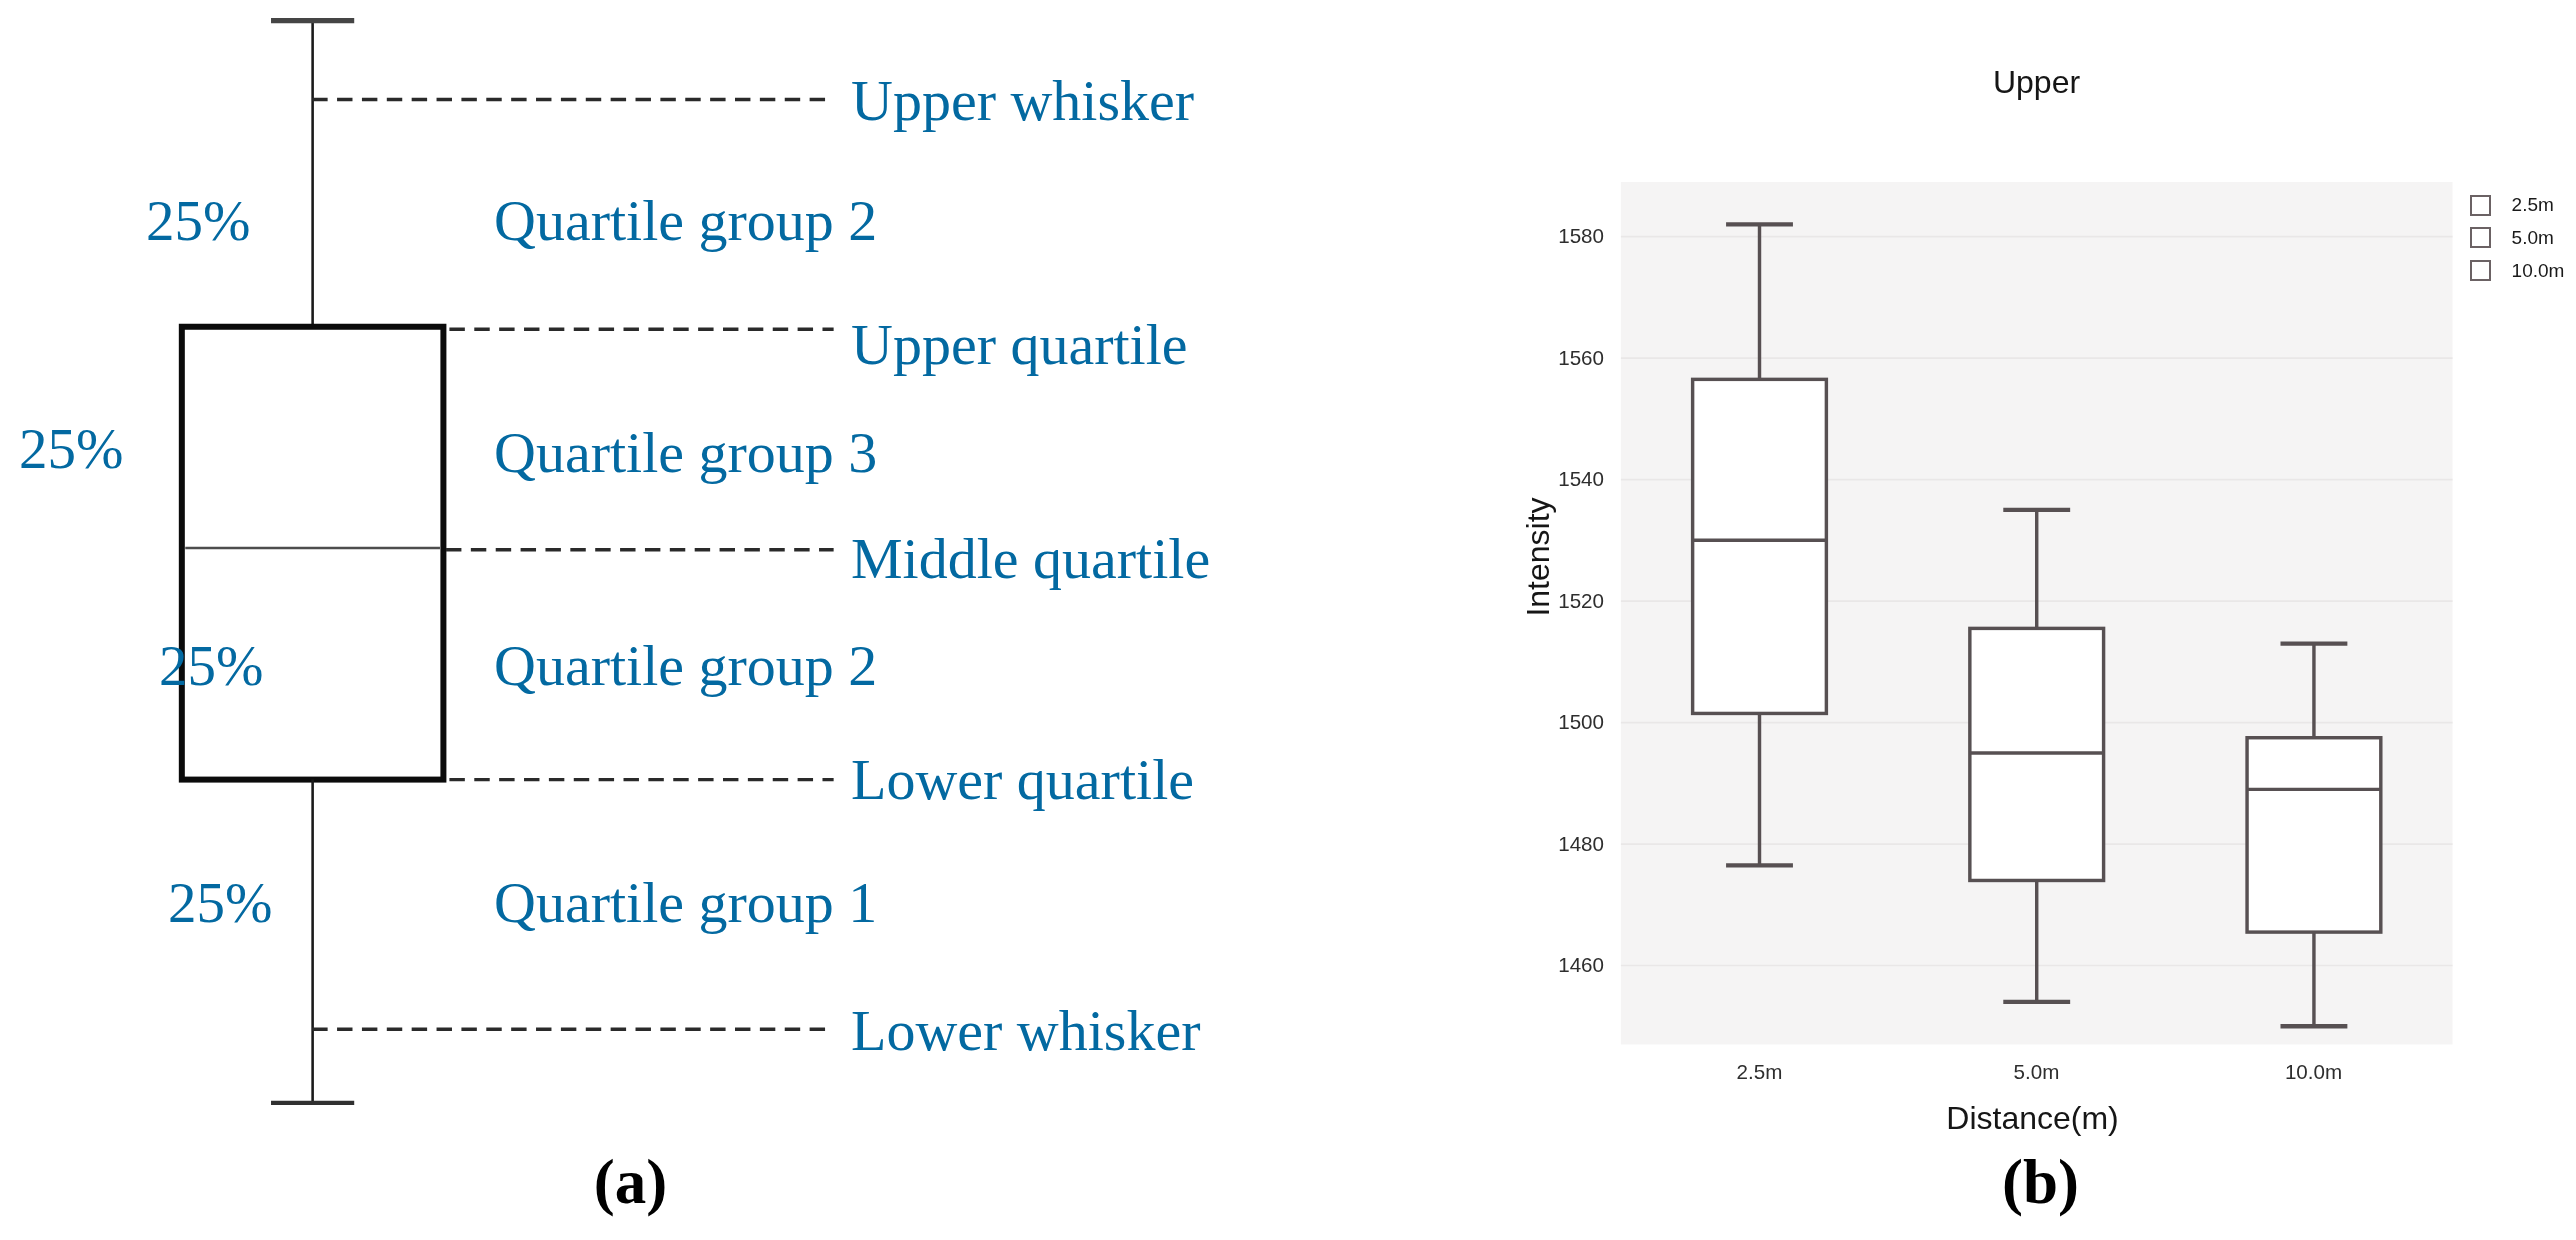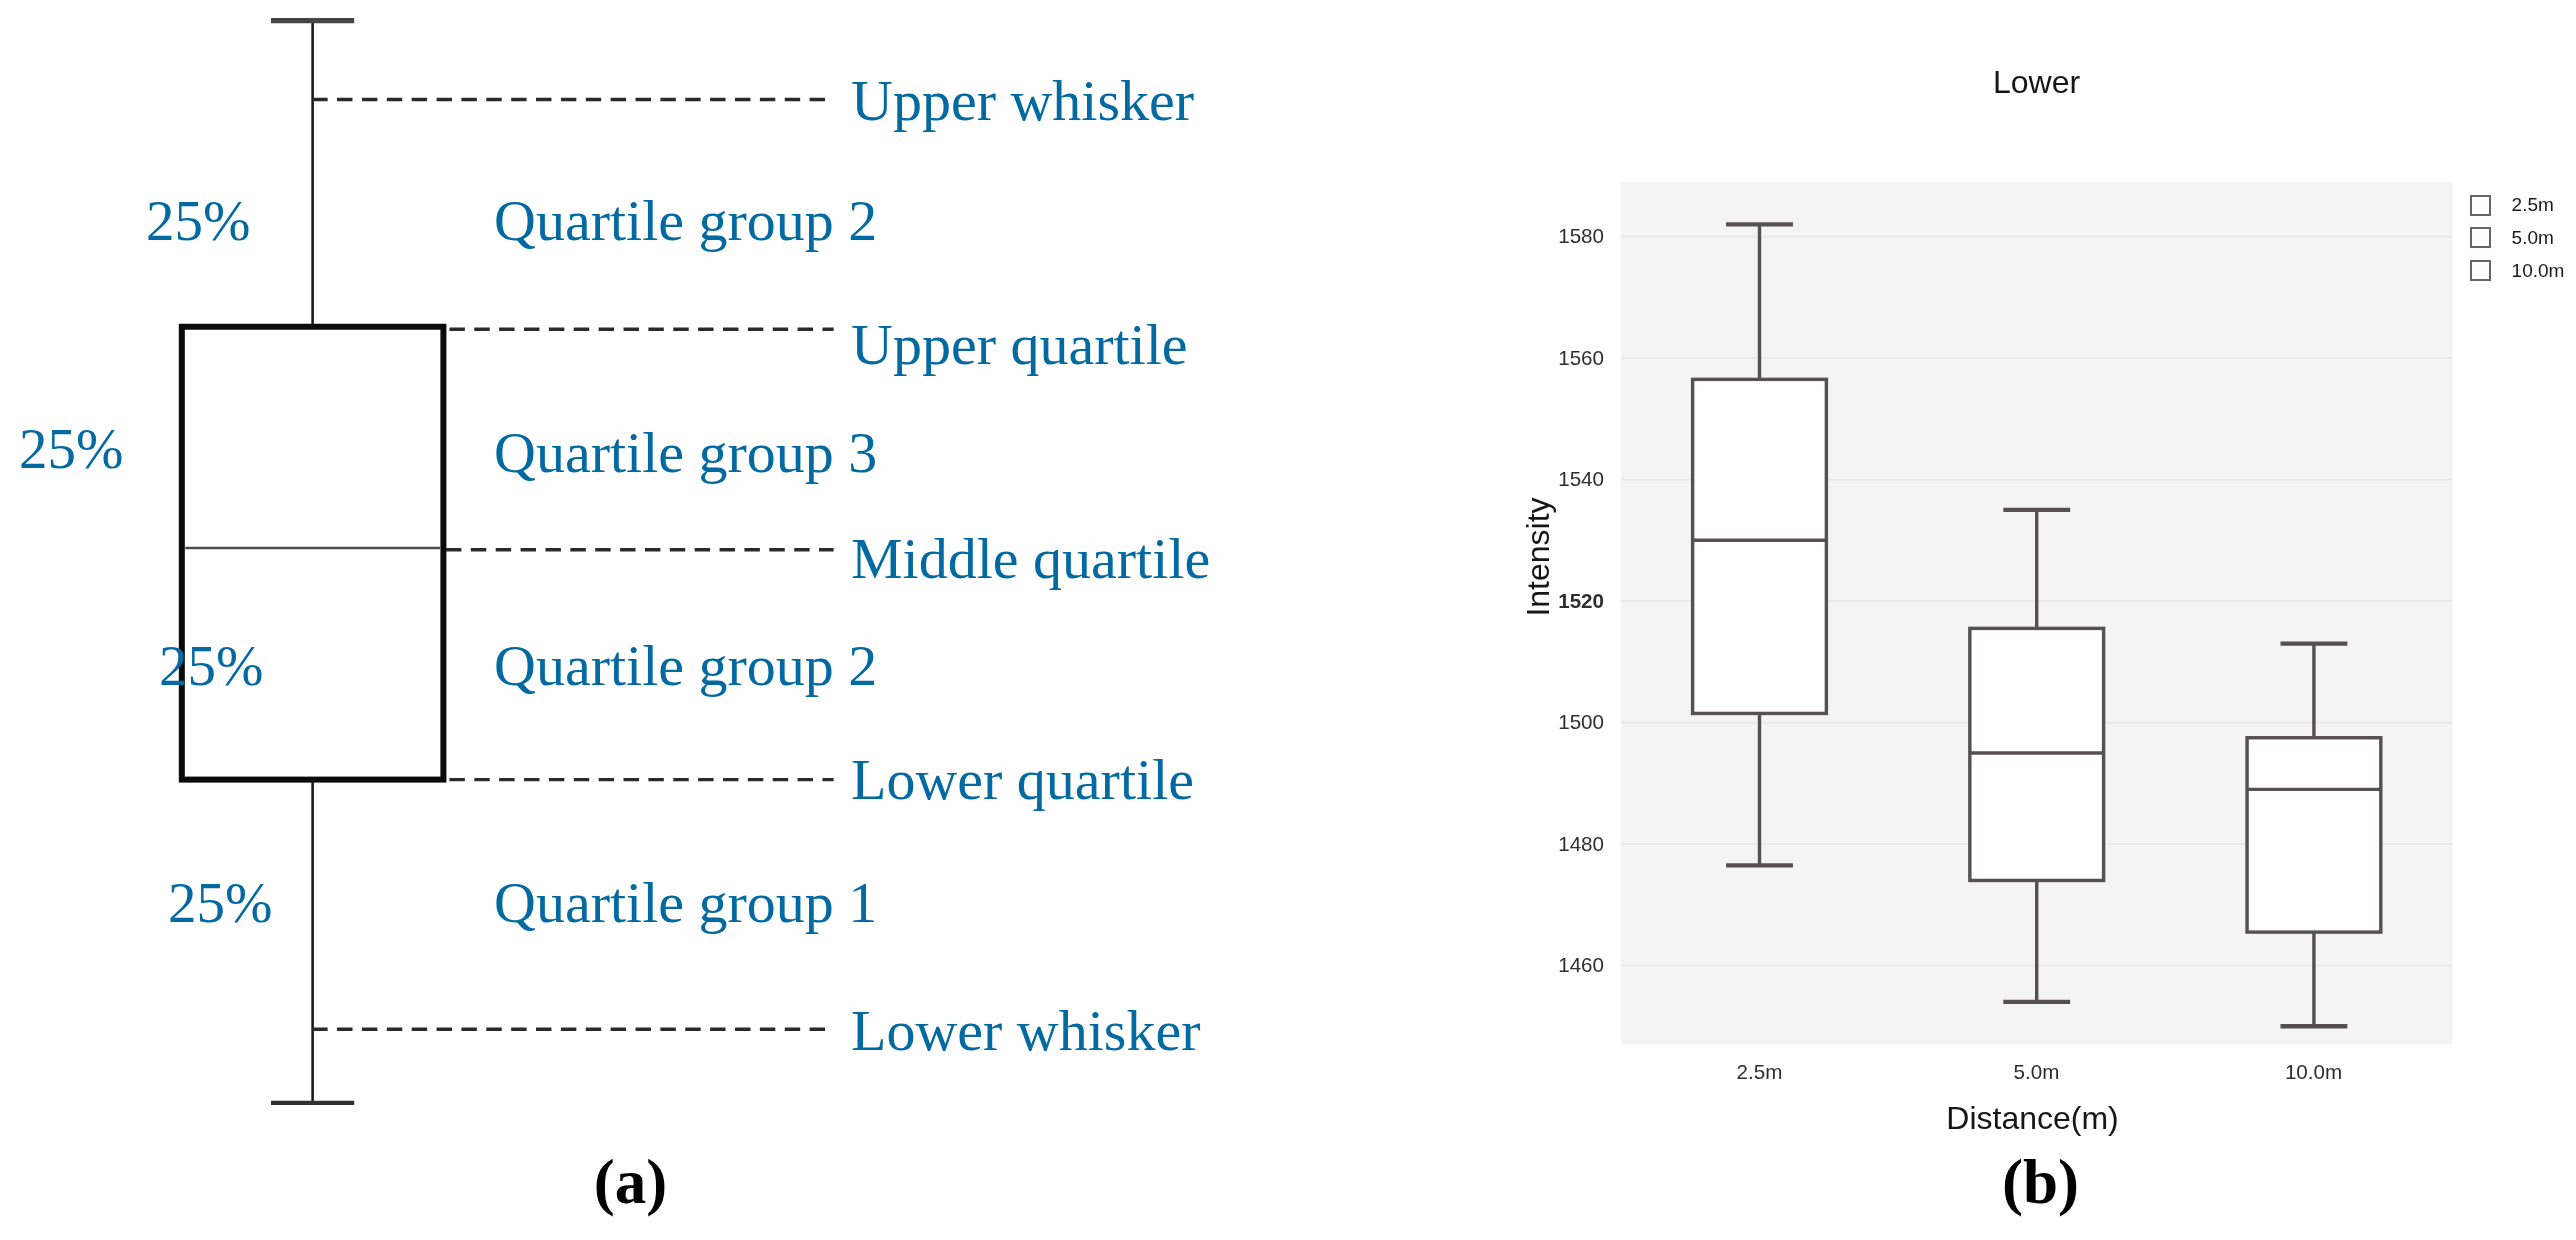--- a/index.html
+++ b/index.html
@@ -88,42 +88,42 @@
       <rect x="597" y="732.7112676056338" width="156" height="294.00704225352115" fill="#ffffff" stroke="#575052" stroke-width="4"></rect>
       <line x1="597" x2="753" y1="877.943661971831" y2="877.943661971831" stroke="#575052" stroke-width="4"></line>
       <line x1="998.3333333333334" x2="998.3333333333334" y1="750.4225352112676" y2="860.2323943661972" stroke="#575052" stroke-width="4"></line>
       <line x1="998.3333333333334" x2="998.3333333333334" y1="1086.9366197183099" y2="1196.7464788732395" stroke="#575052" stroke-width="4"></line>
       <line x1="959.3333333333334" x2="1037.3333333333335" y1="750.4225352112676" y2="750.4225352112676" stroke="#575052" stroke-width="5"></line>
       <line x1="959.3333333333334" x2="1037.3333333333335" y1="1196.7464788732395" y2="1196.7464788732395" stroke="#575052" stroke-width="5"></line>
       <rect x="920.3333333333334" y="860.2323943661972" width="156" height="226.70422535211264" fill="#ffffff" stroke="#575052" stroke-width="4"></rect>
       <line x1="920.3333333333334" x2="1076.3333333333335" y1="920.4507042253521" y2="920.4507042253521" stroke="#575052" stroke-width="4"></line>
     </svg>
 
-  <div class="abs b-title" style="left:407px;top:64px">Lower</div>
+  <div class="abs b-title" style="left:407px;top:64px">Upper</div>
   <div class="abs b-axis" style="left:80px;top:557px;transform:translate(-50%,-50%) rotate(-90deg)">Intensity</div>
   <div class="abs b-axis" style="left:403px;top:1100px;width:343px;text-align:center">Distance(m)</div>
 
   <div id="legend" class="abs" style="left:1012px;top:192px">
       <div class="leg-row" style="margin-bottom: 6.9px;">
         <span class="leg-marker" style="border-color: rgb(107, 98, 100);"></span>
         <span class="leg-label">2.5m</span>
       </div>
       <div class="leg-row" style="margin-bottom: 6.9px;">
         <span class="leg-marker" style="border-color: rgb(107, 98, 100);"></span>
         <span class="leg-label">5.0m</span>
       </div>
       <div class="leg-row" style="margin-bottom: 6.9px;">
         <span class="leg-marker" style="border-color: rgb(107, 98, 100);"></span>
         <span class="leg-label">10.0m</span>
       </div>
     </div>
 <div class="abs ytick" style="left: 26px; top: 953px;">1460</div>
     <div class="abs ytick" style="left: 26px; top: 832px;">1480</div>
     <div class="abs ytick" style="left: 26px; top: 710px;">1500</div>
-    <div class="abs ytick" style="left: 26px; top: 589px; font-weight: bold;">1520</div>
+    <div class="abs ytick" style="left: 26px; top: 589px;">1520</div>
     <div class="abs ytick" style="left: 26px; top: 467px;">1540</div>
     <div class="abs ytick" style="left: 26px; top: 346px;">1560</div>
     <div class="abs ytick" style="left: 26px; top: 224px; text-align: right;">1580</div>
     <div class="abs xtick" style="left: 233px; top: 1060px;">2.5m</div>
     <div class="abs xtick" style="left: 510px; top: 1060px;">5.0m</div>
     <div class="abs xtick" style="left: 787px; top: 1060px;">10.0m</div>
   </div>
 
 <div class="abs serif caption" style="left:459px;top:1135px">(a)</div>
 <div class="abs serif caption" style="left:1869px;top:1135px">(b)</div>

